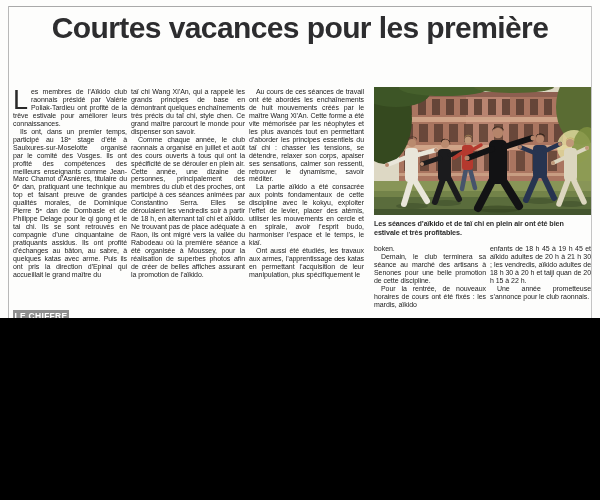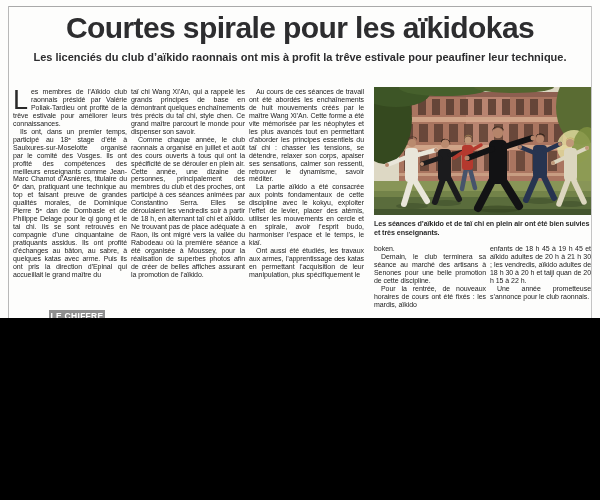--- a/index.html
+++ b/index.html
@@ -35,37 +35,36 @@
   .photo{position:absolute;left:374px;top:87px;width:217px;height:128px;display:block;}
   .caption{
     position:absolute;left:374px;top:219px;width:217px;
     font-size:7.2px;line-height:9px;font-weight:bold;color:#2b2b2b;text-align:left;
     letter-spacing:-0.1px;
   }
   .col4{top:245px;}
   .badge{
     position:absolute;left:13px;top:310px;width:56px;height:13px;z-index:2;
     background:#8f8f8f;color:#fff;font-weight:bold;font-size:8.5px;line-height:13px;
-    text-align:center;letter-spacing:0.3px;overflow:hidden;margin-left:36px;
+    text-align:center;letter-spacing:0.3px;overflow:hidden;
   }
   .blackout{position:absolute;left:0;top:318px;width:600px;height:182px;background:#000;z-index:5;}
 </style>
 </head>
 <body>
 
 <div class="page">
   <div class="paper"></div>
   <div class="rule-top"></div>
   <div class="rule-left"></div>
   <div class="rule-right"></div>
 
-  <h1 class="headline">Courtes spirale pour les aïkidokas</h1>
+  <h1 class="headline">Courtes vacances pour les première</h1>
 
   <div class="subtitle">
-    <div>Les licenciés du club d’aïkido raonnais ont mis à profit la trêve estivale pour peaufiner leur technique.</div>
   </div>
 
   <div class="col" style="left:13px;top:88px;width:114px;">
     <p class="noindent"><span class="dropcap">L</span><span>es membres de l’Aïkido club raonnais présidé par Valérie Poliak-Tardieu ont profité de la trêve estivale pour améliorer leurs connaissances.</span></p>
     <p>Ils ont, dans un premier temps, participé au 18ᵉ stage d’été à Saulxures-sur-Moselotte organisé par le comité des Vosges. Ils ont profité des compétences des meilleurs enseignants comme Jean-Marc Chamot d’Asnières, titulaire du 6ᵉ dan, pratiquant une technique au top et faisant preuve de grandes qualités morales, de Dominique Pierre 5ᵉ dan de Dombasle et de Philippe Delage pour le qi gong et le tai chi. Ils se sont retrouvés en compagnie d’une cinquantaine de pratiquants assidus. Ils ont profité d’échanges au bâton, au sabre, à quelques katas avec arme. Puis ils ont pris la direction d’Epinal qui accueillait le grand maître du</p>
   </div>
 
   <div class="col" style="left:131px;top:88px;width:114px;">
     <p class="noindent">taï chi Wang Xi’An, qui a rappelé les grands principes de base en démontrant quelques enchaînements très précis du taï chi, style chen. Ce grand maître parcourt le monde pour dispenser son savoir.</p>
     <p>Comme chaque année, le club raonnais a organisé en juillet et août des cours ouverts à tous qui ont la spécificité de se dérouler en plein air. Cette année, une dizaine de personnes, principalement des membres du club et des proches, ont participé à ces séances animées par Constantino Serra. Elles se déroulaient les vendredis soir à partir de 18 h, en alternant taï chi et aïkido. Ne trouvant pas de place adéquate à Raon, ils ont migré vers la vallée du Rabodeau où la première séance a été organisée à Moussey, pour la réalisation de superbes photos afin de créer de belles affiches assurant la promotion de l’aïkido.</p>
@@ -226,21 +225,21 @@
         <path d="M192,70 L179,76" stroke="#dcd6bf" stroke-width="4" fill="none"></path>
         <path d="M200,67 L213,61" stroke="#dcd6bf" stroke-width="4" fill="none"></path>
         <circle cx="179" cy="76" r="2" fill="#c09878"></circle>
           <circle cx="213" cy="61" r="2" fill="#c09878"></circle>
         <circle cx="196" cy="56" r="4" fill="#c09878"></circle>
         <path d="M192,55 a4.3,4 0 0 1 8.5,-0.5 l0,-2 a4.5,3.2 0 0 0 -8.5,0.5 z" fill="#c7aa66"></path>
       </g>
     </g>
   </svg>
 
-  <div class="caption">Les séances d’aïkido et de taï chi en plein air ont été bien suivies et très enseignants.</div>
+  <div class="caption">Les séances d’aïkido et de taï chi en plein air ont été bien estivale et très profitables.</div>
 
   <div class="col col4" style="left:374px;width:112px;">
     <p class="noindent">boken.</p>
     <p>Demain, le club terminera sa séance au marché des artisans à Senones pour une belle promotion de cette discipline.</p>
     <p>Pour la rentrée, de nouveaux horaires de cours ont été fixés : les mardis, aïkido</p>
   </div>
 
   <div class="col col4" style="left:490px;width:101px;">
     <p class="noindent">enfants de 18 h 45 à 19 h 45 et aïkido adultes de 20 h à 21 h 30 ; les vendredis, aïkido adultes de 18 h 30 à 20 h et taiji quan de 20 h 15 à 22 h.</p>
     <p>Une année prometteuse s’annonce pour le club raonnais.</p>

